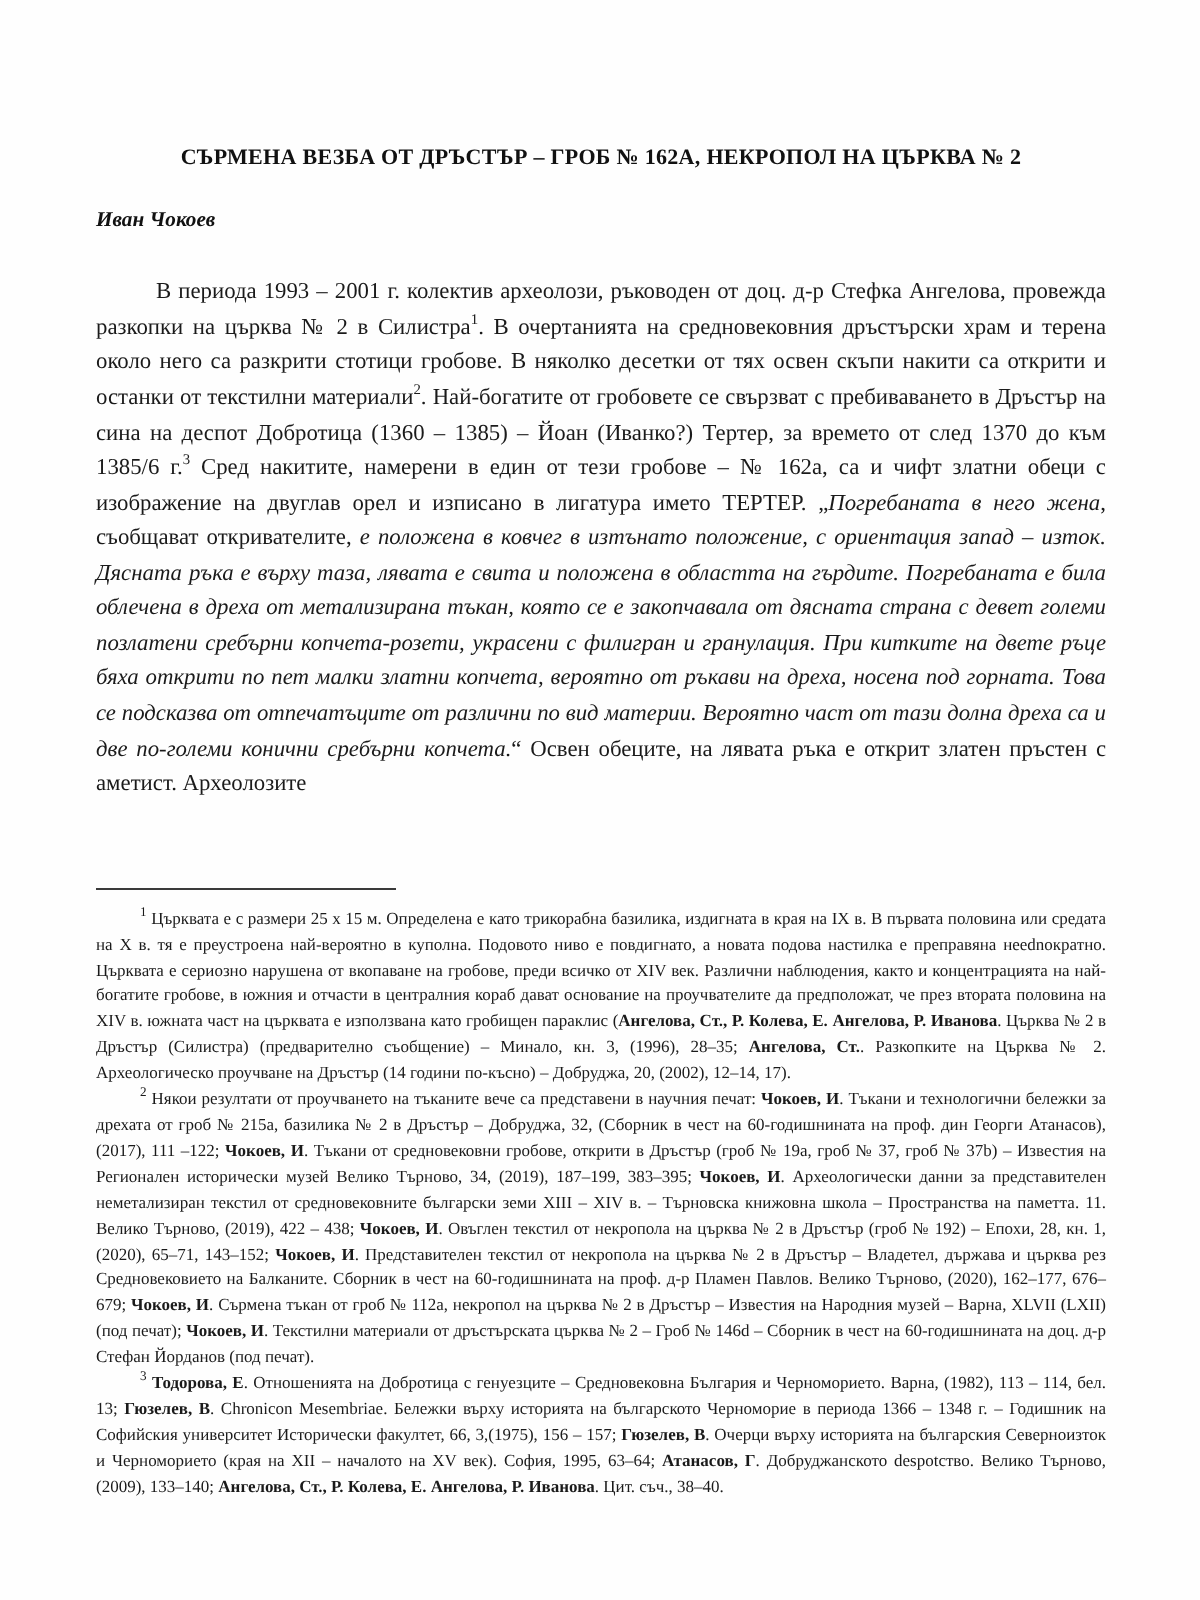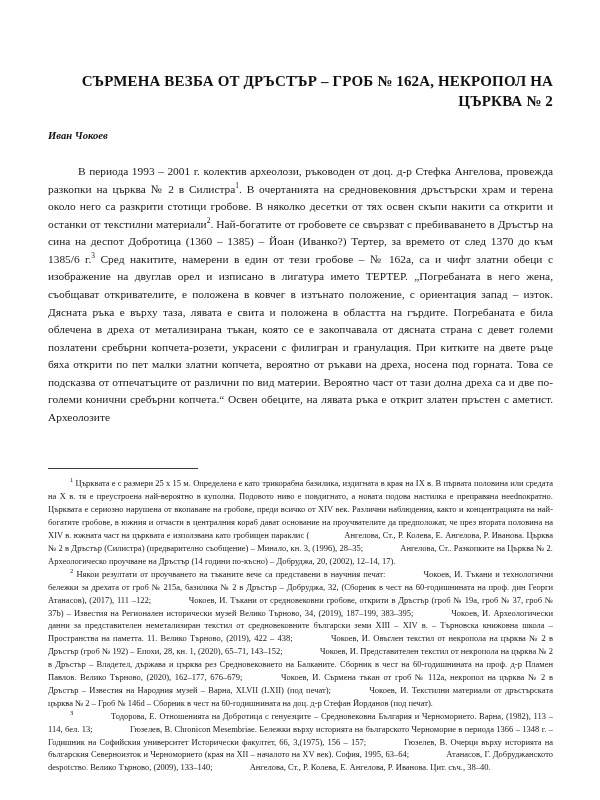--- a/index.html
+++ b/index.html
@@ -28,23 +28,23 @@
   .content {
     position: absolute;
     left: 48px;
     top: 0;
     width: 505px;
   }
 
   
   .title {
     margin-top: 72px;
-    font-size: 15px;
+    font-size: 11px;
     font-weight: bold;
-    text-align: right;
+    text-align: center;
     letter-spacing: 0.15px;
     line-height: 1.3;
     color: #111;
   }
   .author {
     margin-top: 19px;
     font-size: 10.6px;
     font-weight: bold;
     font-style: italic;
     text-align: left;
@@ -57,21 +57,21 @@
     font-size: 11.4px;
     line-height: 1.54;
     text-align: justify;
     text-justify: inter-word;
     color: #1a1a1a;
   }
   .body-block p {
     margin: 0;
     text-indent: 30px;
   }
-  .body-block .it { }
+  .body-block .it { font-style: italic; }
   sup.fn {
     font-size: 7.4px;
     vertical-align: super;
     line-height: 0;
   }
 
   
   .fn-rule {
     margin-top: 42px;
     width: 150px;
@@ -91,21 +91,21 @@
   .footnotes .note {
     margin: 0;
     text-indent: 22px;
   }
   .footnotes .note + .note { margin-top: 0; }
   .footnotes .marker {
     font-size: 6.6px;
     vertical-align: super;
     line-height: 0;
   }
-  .footnotes .b { font-weight: normal; margin-left: 35px; }
+  .footnotes .b { font-weight: bold; }
   .footnotes .i { }
 </style>
 </head>
 <body>
 
 <div class="page">
   <div class="content">
 
     <div class="title">СЪРМЕНА ВЕЗБА ОТ ДРЪСТЪР – ГРОБ № 162А, НЕКРОПОЛ НА ЦЪРКВА № 2</div>
 

